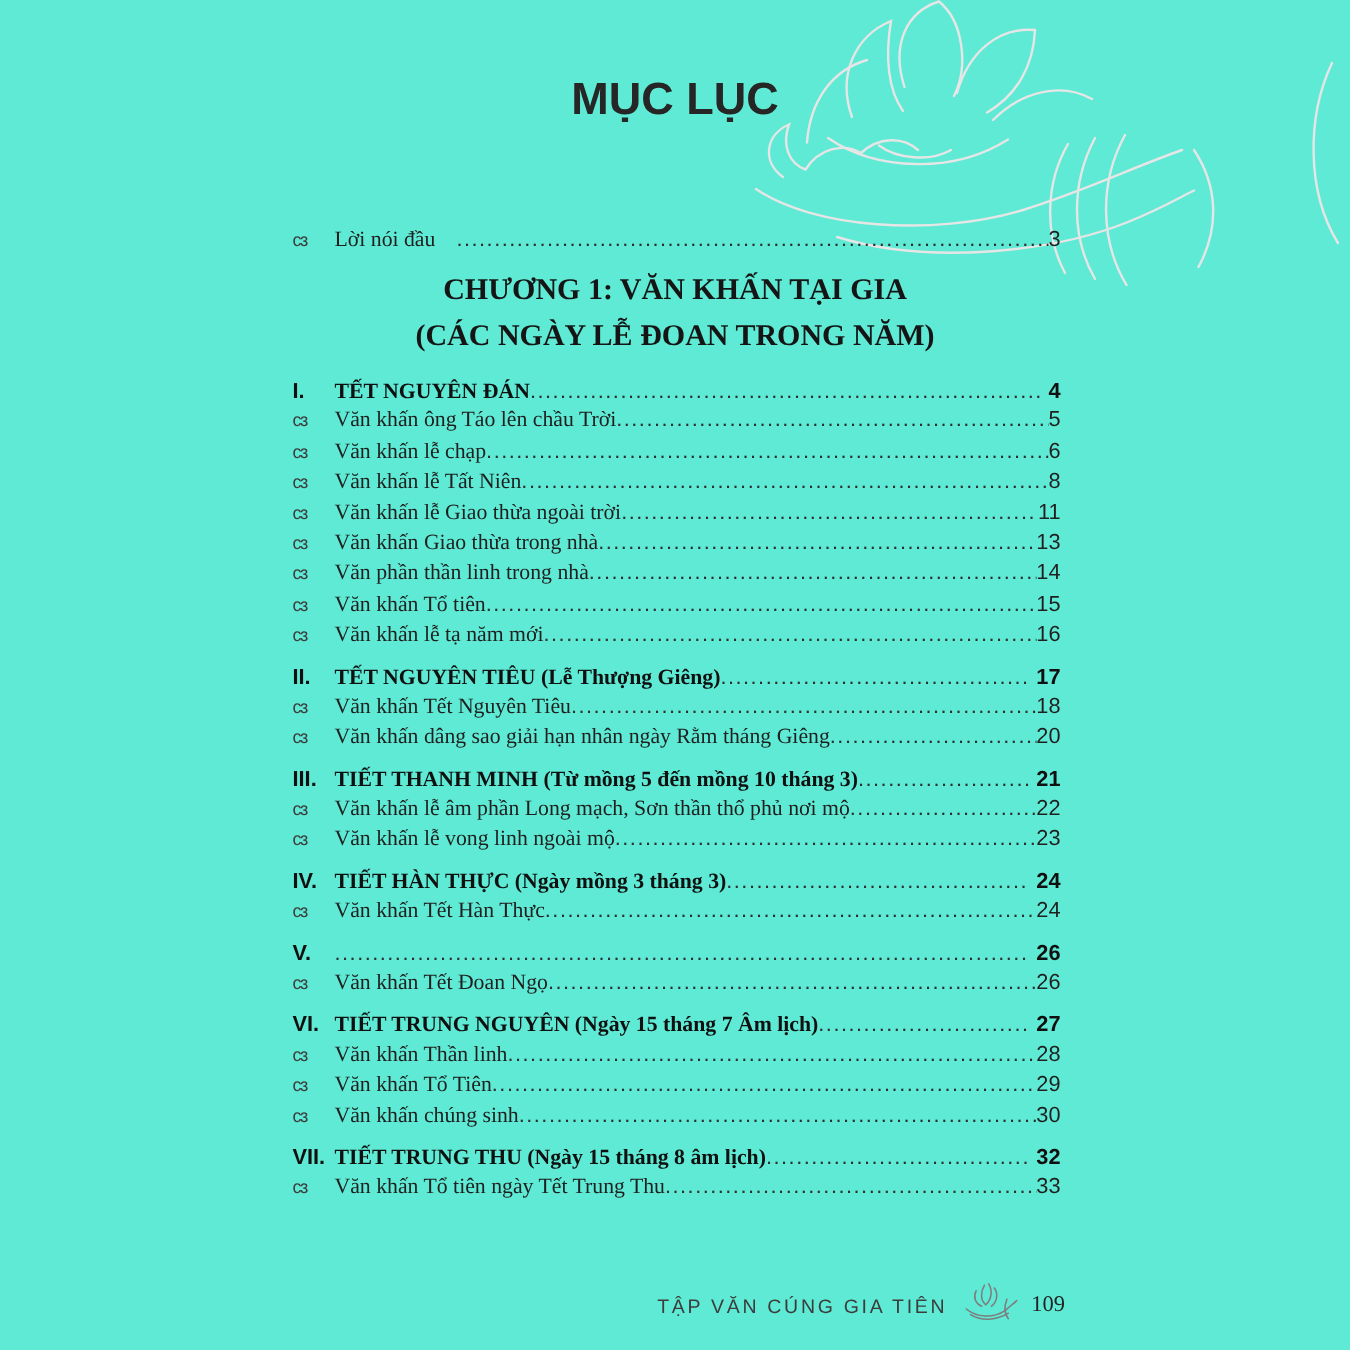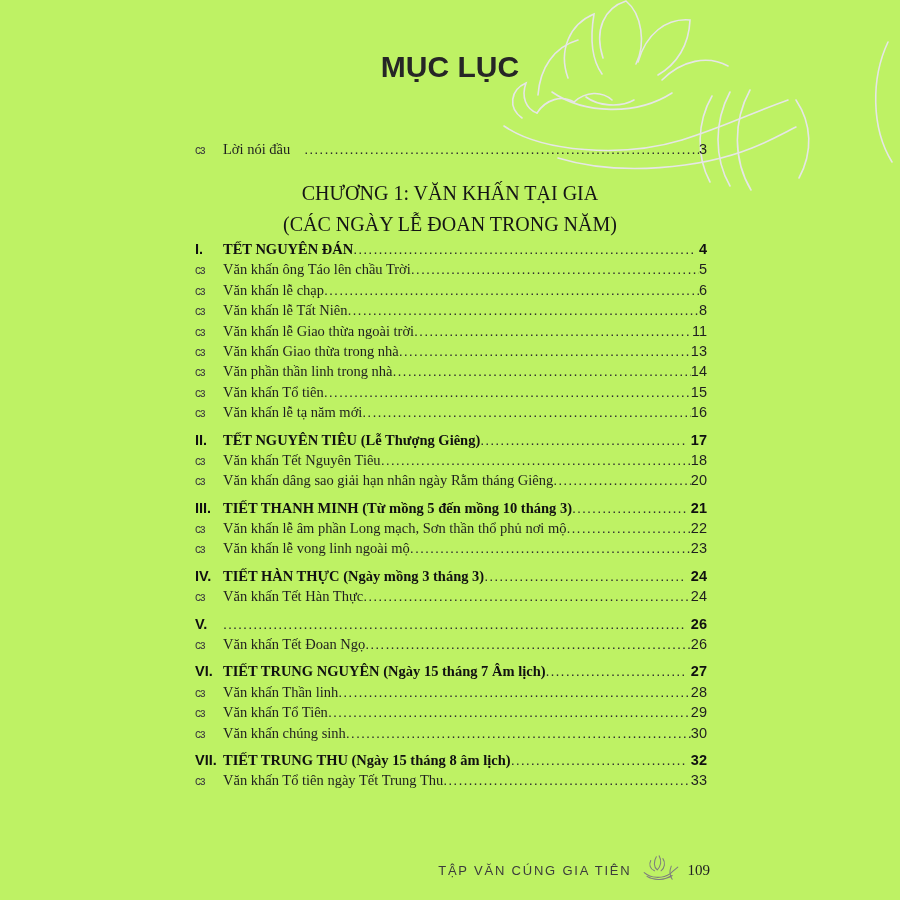--- a/index.html
+++ b/index.html
@@ -1,36 +1,36 @@
 <!DOCTYPE html>
 <html><head>
 <meta charset="utf-8">
 <style>
   html,body{margin:0;padding:0;background:#ffffff;}
   .page{
-    position:relative;width:900px;height:900px;background:#bef264;overflow:hidden;
+    position:relative;width:900px;height:900px;background:#5eead4;overflow:hidden;
     font-family:"Liberation Sans",sans-serif;color:#1f1f1f;
   }
   
   .watermark{position:absolute;top:0;right:0;width:400px;height:220px;z-index:0;}
   
   .page-title{
     position:absolute;top:50px;left:0;width:900px;text-align:center;
     font-size:30px;font-weight:bold;letter-spacing:0px;color:#262626;z-index:2;
   }
   
   .chapter{
     position:absolute;top:178px;left:0;width:900px;text-align:center;z-index:2;
-    font-family:"Liberation Serif",serif;font-weight:normal;font-size:20px;line-height:31px;color:#151515;
+    font-family:"Liberation Serif",serif;font-weight:bold;font-size:20px;line-height:31px;color:#151515;
   }
   
   .tocwrap{position:absolute;left:195px;top:241px;width:512px;z-index:2;}
   .preface{position:absolute;left:195px;top:141px;width:512px;z-index:2;}
   .row{display:flex;align-items:baseline;height:20.4px;font-size:14.5px;white-space:nowrap;}
-  .num{flex:0 0 28px;}
+  .num{flex:0 0 28px;margin-top:12px;}
   .bullet{font-size:12px;color:#3d3d3d;letter-spacing:-1px;}
   .lbl{flex:0 0 auto;font-family:Liberation Serif, serif;}
   .leader{
     flex:1 1 auto;overflow:hidden;text-align:right;color:#2e2e2e;
     font-size:14.5px;letter-spacing:1px;
   }
   .leader::after{content:"..................................................................................................................................................................................................";}
   .pg{flex:0 0 auto;text-align:right;}
   .hdr{font-weight:bold;color:#101010;}
   .hdr .leader{font-weight:normal;}

